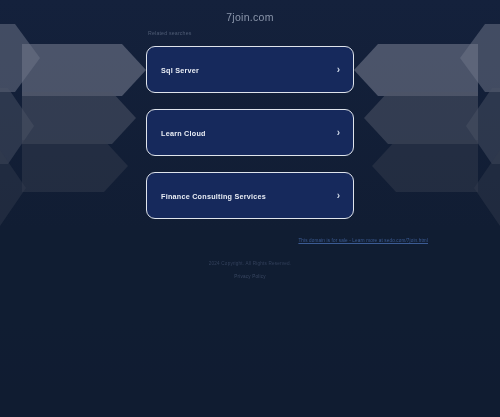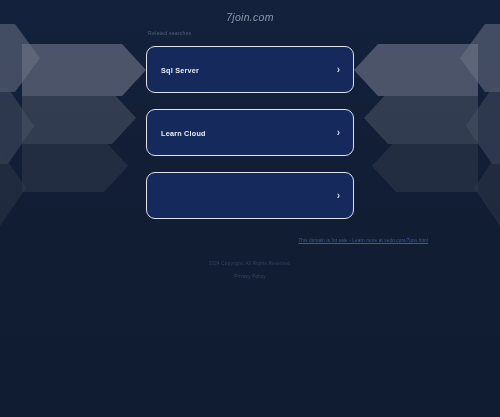--- a/index.html
+++ b/index.html
@@ -35,21 +35,20 @@
   .site-title {
     position: absolute;
     top: 11px;
     left: 0;
     width: 500px;
     text-align: center;
     font-size: 10.5px;
     letter-spacing: 0.3px;
     color: #8b96ab;
     font-weight: 400;
-    font-style: italic;
   }
 
   .related-label {
     position: absolute;
     top: 30px;
     left: 148px;
     font-size: 5.2px;
     letter-spacing: 0.2px;
     color: #4f5c75;
     font-weight: 400;
@@ -193,20 +192,21 @@
       <span class="label">Sql Server</span>
       <span class="chev">›</span>
     </button>
 
     <button class="search-btn">
       <span class="label">Learn Cloud</span>
       <span class="chev">›</span>
     </button>
 
     <button class="search-btn">
+      <span class="label">Finance Consulting Services</span>
       <span class="chev">›</span>
     </button>
 
   </div>
 
   <div class="footer">
     <div class="sale-note">This domain is for sale - Learn more at sedo.com/7join.html</div>
     <div class="copyright">2024 Copyright. All Rights Reserved.</div>
     <div class="privacy">Privacy Policy</div>
   </div>

